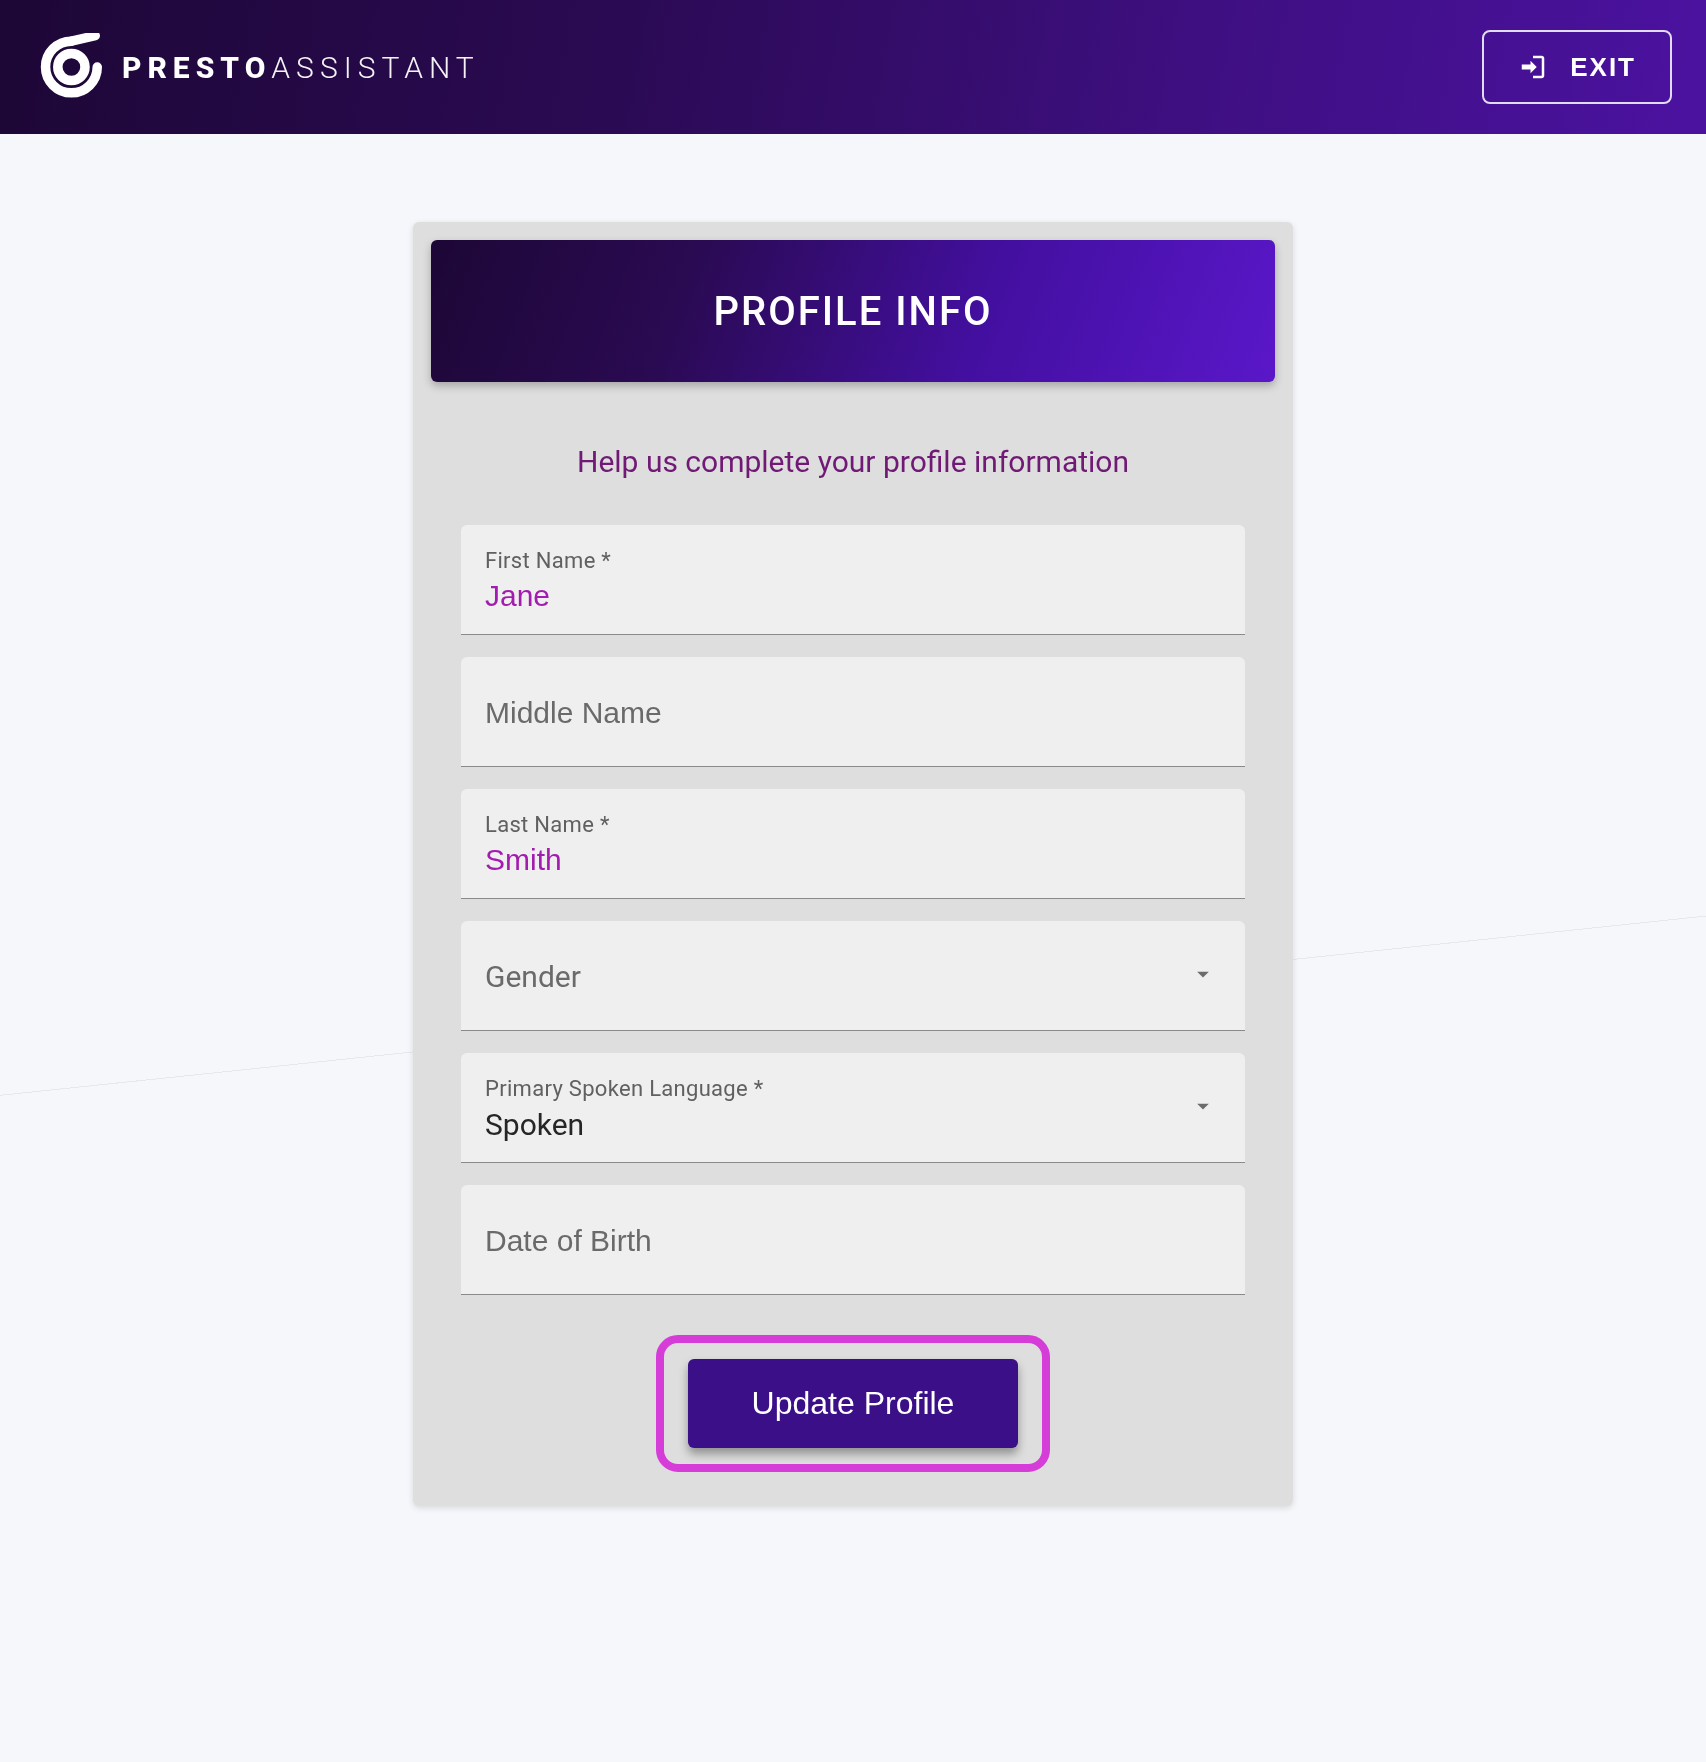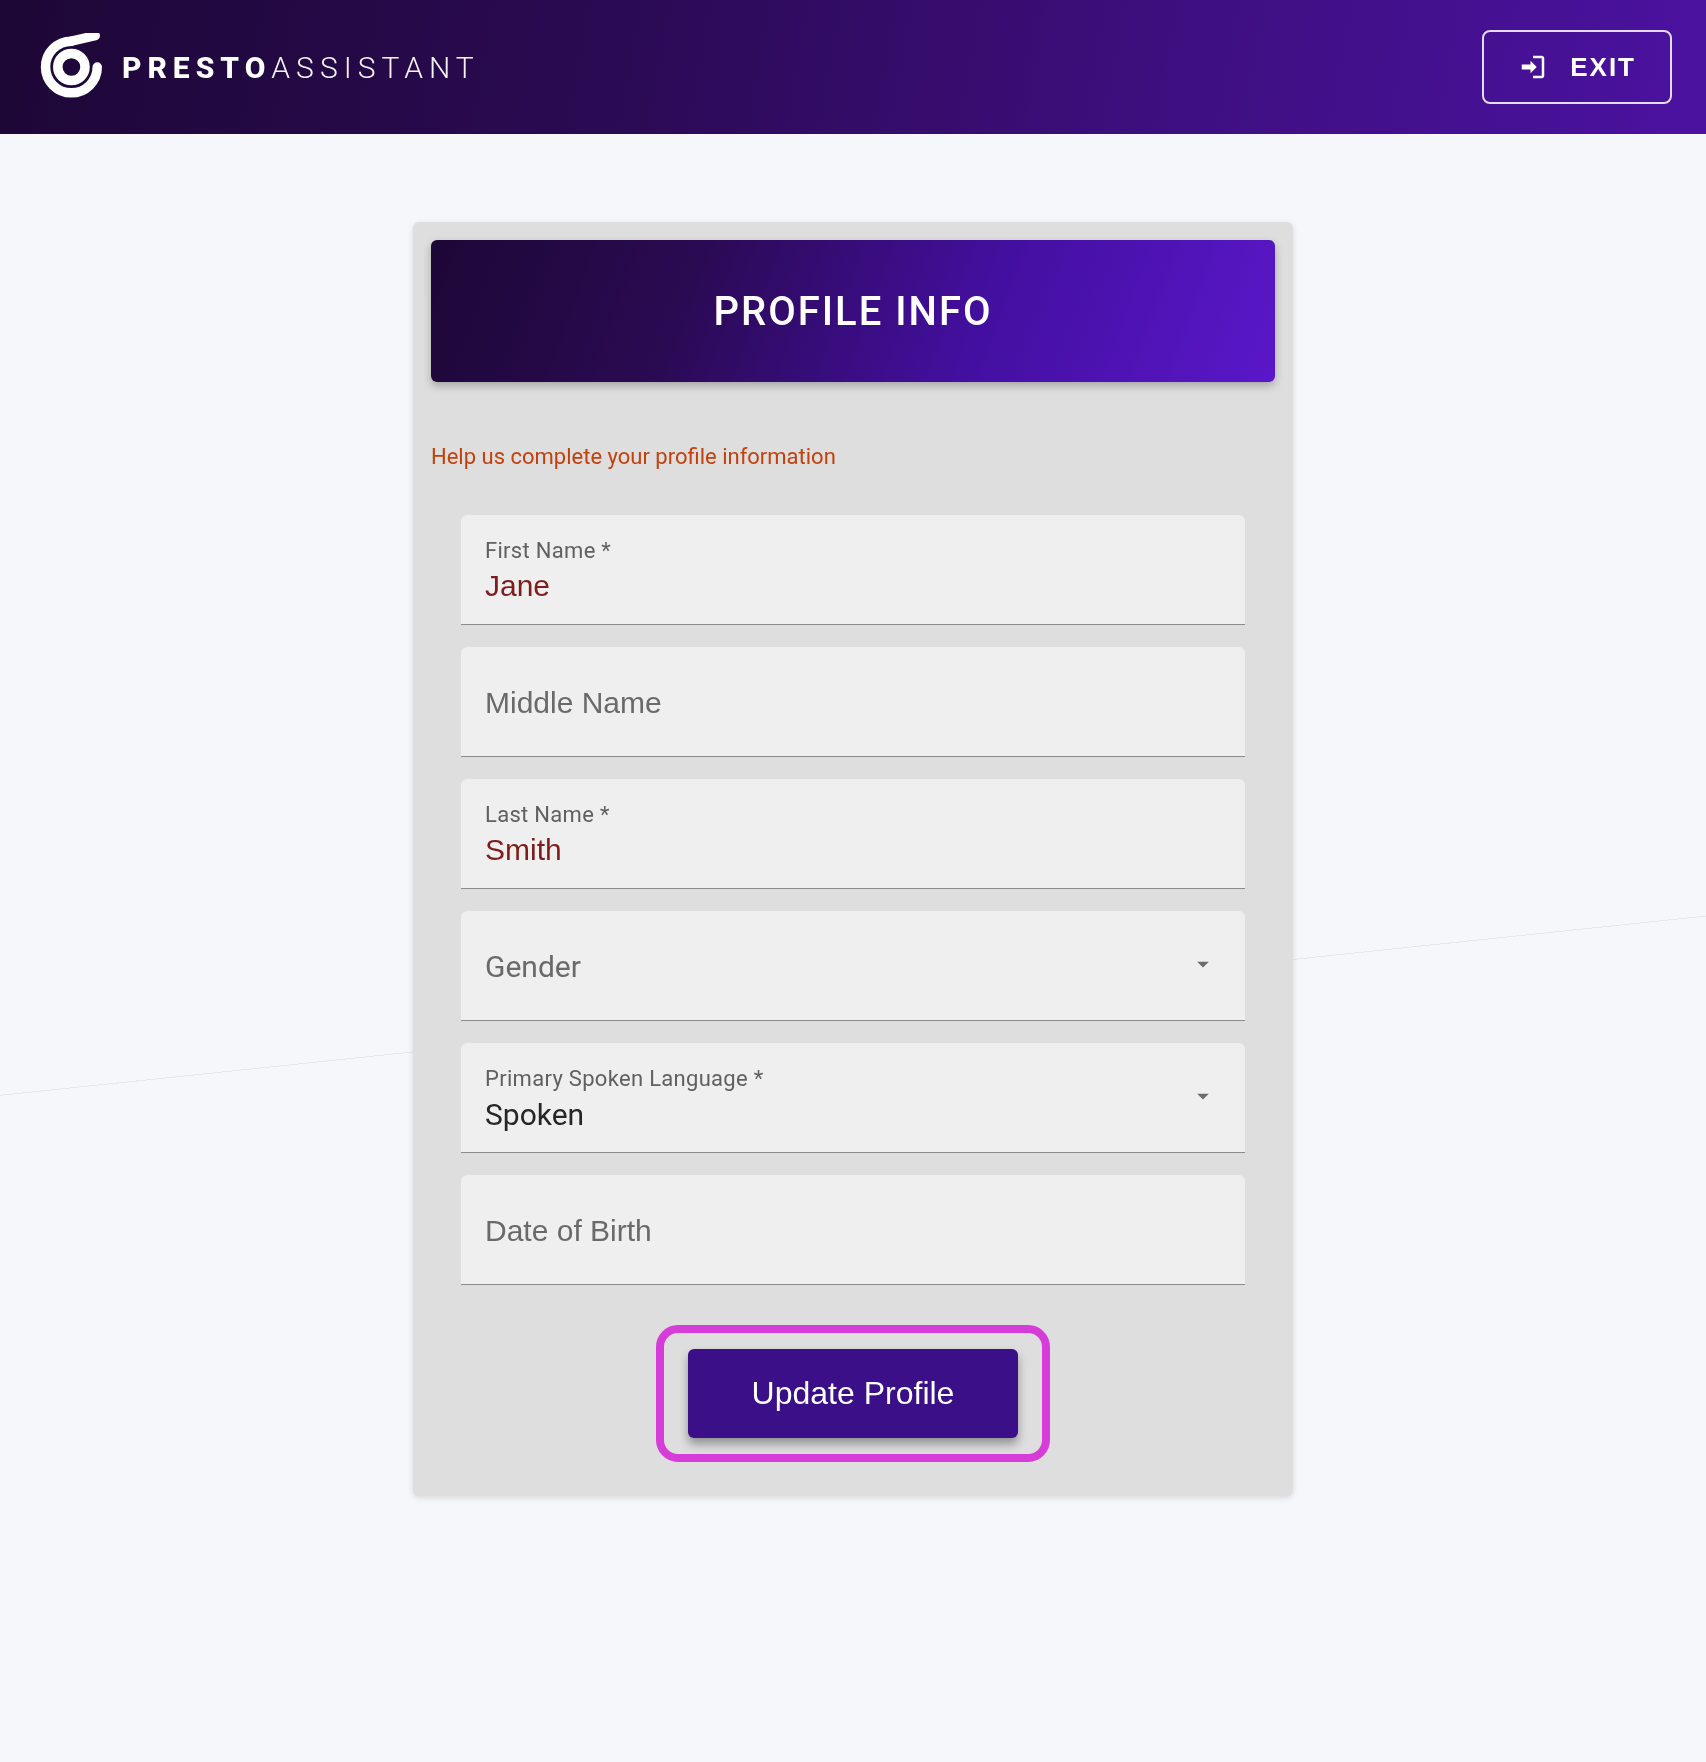--- a/index.html
+++ b/index.html
@@ -95,22 +95,23 @@
     display: flex;
     align-items: center;
     justify-content: center;
     color: #fff;
     font-size: 40px;
     font-weight: 500;
     letter-spacing: 2px;
     box-shadow: 0 4px 8px rgba(0,0,0,0.25);
   }
   .card-sub {
-    color: #c2410c;
-    font-size: 22px;
+    text-align: center;
+    color: #701a75;
+    font-size: 30px;
     margin: 62px 0 46px;
   }
   .fields {
     padding: 0 30px;
     display: flex;
     flex-direction: column;
     gap: 22px;
   }
   .field {
     background: #efefef;
@@ -143,21 +144,21 @@
     right: 28px;
     top: 50%;
     transform: translateY(-50%);
     color: #6c6c6c;
   }
   .input-like {
     border: none;
     background: transparent;
     width: 100%;
     font-size: 30px;
-    color: #7f1d1d;
+    color: #a21caf;
     outline: none;
   }
   .input-like::placeholder { color: #6a6a6a; }
 
   .actions {
     display: flex;
     justify-content: center;
     margin-top: 40px;
   }
   .highlight-ring {

